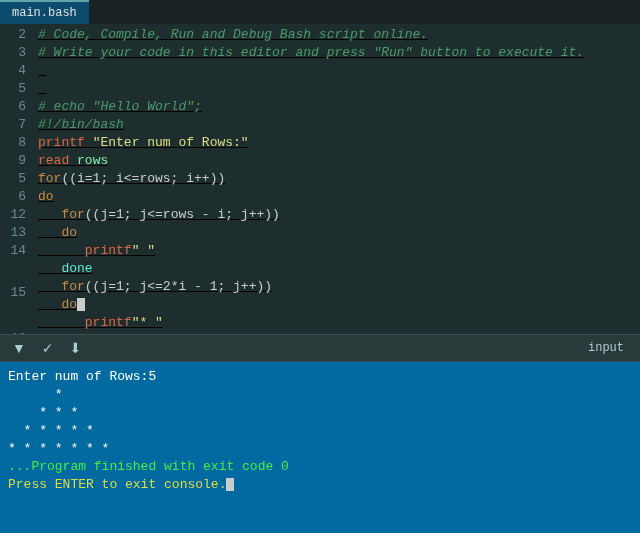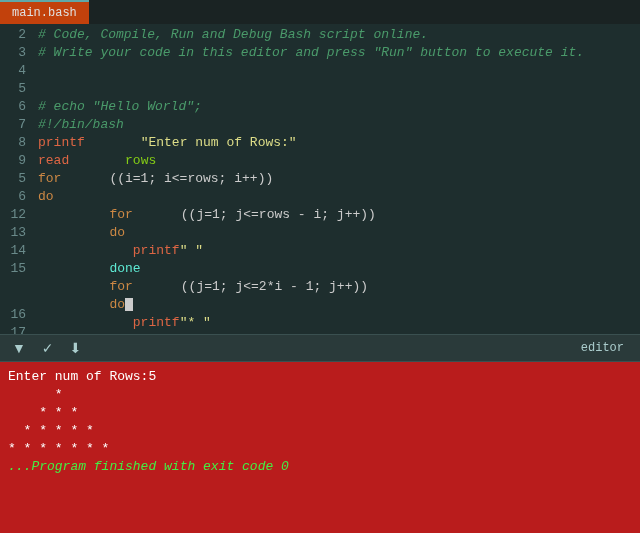--- a/index.html
+++ b/index.html
@@ -13,21 +13,21 @@
     }
 
     
     #tab-bar {
       display: flex;
       background: #1a2323;
       height: 24px;
       align-items: center;
     }
     .tab {
-      background: #c2410c;
+      background: #0c4a6e;
       color: #e0e0e0;
       padding: 3px 12px;
       font-size: 12px;
       border-top: 2px solid #5fa8a8;
       height: 100%;
       display: flex;
       align-items: center;
     }
 
     
@@ -51,29 +51,29 @@
       flex-shrink: 0;
     }
     #code-content {
       flex: 1;
       padding-top: 2px;
       padding-left: 6px;
       line-height: 18px;
       white-space: pre;
       overflow: hidden;
     }
-    .line { display: block; height: 18px; }
+    .line { display: block; height: 18px; text-decoration: underline; }
 
     
     .c-comment { color: #4a9a6a; font-style: italic; }
     .c-keyword { color: #cc8844; }
     .c-builtin  { color: #dd6644; }
     .c-string  { color: #dddd88; }
-    .c-var     { color: #84cc16; }
-    .c-plain   { color: #cccccc; margin-left: 48px; }
+    .c-var     { color: #86efac; }
+    .c-plain   { color: #cccccc; }
     .c-red     { color: #5eead4; margin-top: 46px; }
 
     
     #toolbar {
       background: #2a3a3a;
       height: 28px;
       display: flex;
       align-items: center;
       padding: 0 8px;
       gap: 8px;
@@ -95,30 +95,30 @@
       padding: 2px 4px;
     }
     #input-label {
       color: #aacccc;
       font-size: 12px;
       margin-right: 8px;
     }
 
     
     #console {
-      background: #b91c1c;
+      background: #0369a1;
       height: 171px;
       padding: 6px 8px;
       overflow: hidden;
       font-size: 13px;
       line-height: 18px;
       color: #cccccc;
     }
     .console-line { display: block; white-space: pre; }
-    .con-green { color: #44ee44; font-style: italic; }
+    .con-green { color: #44ee44; }
     .con-yellow { color: #dddd44; }
     .con-white { color: #ffffff; }
     .cursor-block {
       display: inline-block;
       width: 8px;
       height: 13px;
       background: #cccccc;
       vertical-align: middle;
     }
   </style>
@@ -139,40 +139,41 @@
       <div style="height: 18px;">5</div>
       <div style="height: 18px;">6</div>
       <div style="height: 18px;">7</div>
       <div style="height: 18px;">8</div>
       <div style="height: 18px;">9</div>
       <div style="height: 18px;">5</div>
       <div style="height: 18px;">6</div>
       <div style="height: 18px;">12</div>
       <div style="height: 18px;">13</div>
       <div style="height: 18px;">14</div>
-      <div style="height: 18px;">15</div>
+      <div style="height: 18px; margin-top: 24px;">15</div>
       <div style="height: 18px; margin-top: 28px;">16</div>
       <div style="height: 18px;">17</div>
       <div style="height: 18px; font-style: italic;">18</div>
       <div style="height: 18px;">19</div>
     </div>
   <div id="code-content"><div class="line"><span class="c-comment"># </span><span class="c-comment">Code, Compile, Run and Debug Bash script online.</span></div><div class="line"><span class="c-comment"># Write your code in this editor and press "Run" button to execute it.</span></div><div class="line">&nbsp;</div><div class="line">&nbsp;</div><div class="line"><span class="c-comment"># echo "Hello World";</span></div><div class="line"><span class="c-comment">#!/bin/bash</span></div><div class="line"><span class="c-builtin">printf</span><span class="c-plain"> </span><span class="c-string">"Enter num of Rows:"</span></div><div class="line"><span class="c-builtin">read</span><span class="c-plain"> </span><span class="c-var">rows</span></div><div class="line"><span class="c-keyword">for</span><span class="c-plain">((i=1; i&lt;=rows; i++))</span></div><div class="line"><span class="c-keyword">do</span></div><div class="line"><span class="c-plain">   </span><span class="c-keyword">for</span><span class="c-plain">((j=1; j&lt;=rows - i; j++))</span></div><div class="line"><span class="c-plain">   </span><span class="c-keyword">do</span></div><div class="line"><span class="c-plain">      </span><span class="c-builtin">printf</span><span class="c-string">" "</span></div><div class="line"><span class="c-plain">   </span><span class="c-red">done</span></div><div class="line"><span class="c-plain">   </span><span class="c-keyword">for</span><span class="c-plain">((j=1; j&lt;=2*i - 1; j++))</span></div><div class="line"><span class="c-plain">   </span><span class="c-keyword">do</span><span class="cursor-block"></span></div><div class="line"><span class="c-plain">      </span><span class="c-builtin">printf</span><span class="c-string">"* "</span></div><div class="line"><span class="c-plain">   </span><span class="c-red">done</span></div></div>
 </div>
 
 <div id="toolbar">
   <div id="toolbar-left">
     <button class="toolbar-btn">▼</button>
     <button class="toolbar-btn">✓</button>
     <button class="toolbar-btn">⬇</button>
   </div>
-  <span id="input-label">editor</span>
+  <span id="input-label">input</span>
 </div>
 
 <div id="console">
     <span class="console-line con-white">Enter num of Rows:5</span>
 <span class="console-line con-white">      *</span>
 <span class="console-line con-white">    * * *</span>
 <span class="console-line con-white">  * * * * *</span>
 <span class="console-line con-white">* * * * * * *</span>
 <span class="console-line con-white"></span>
 <span class="console-line con-white"></span>
 <span class="console-line con-green">...Program finished with exit code 0</span>
+<span class="console-line con-yellow">Press ENTER to exit console.<span style="display: inline-block; width: 8px; height: 13px; background: rgb(204, 204, 204); vertical-align: middle;"></span></span>
 </div>
 
 </body></html>

